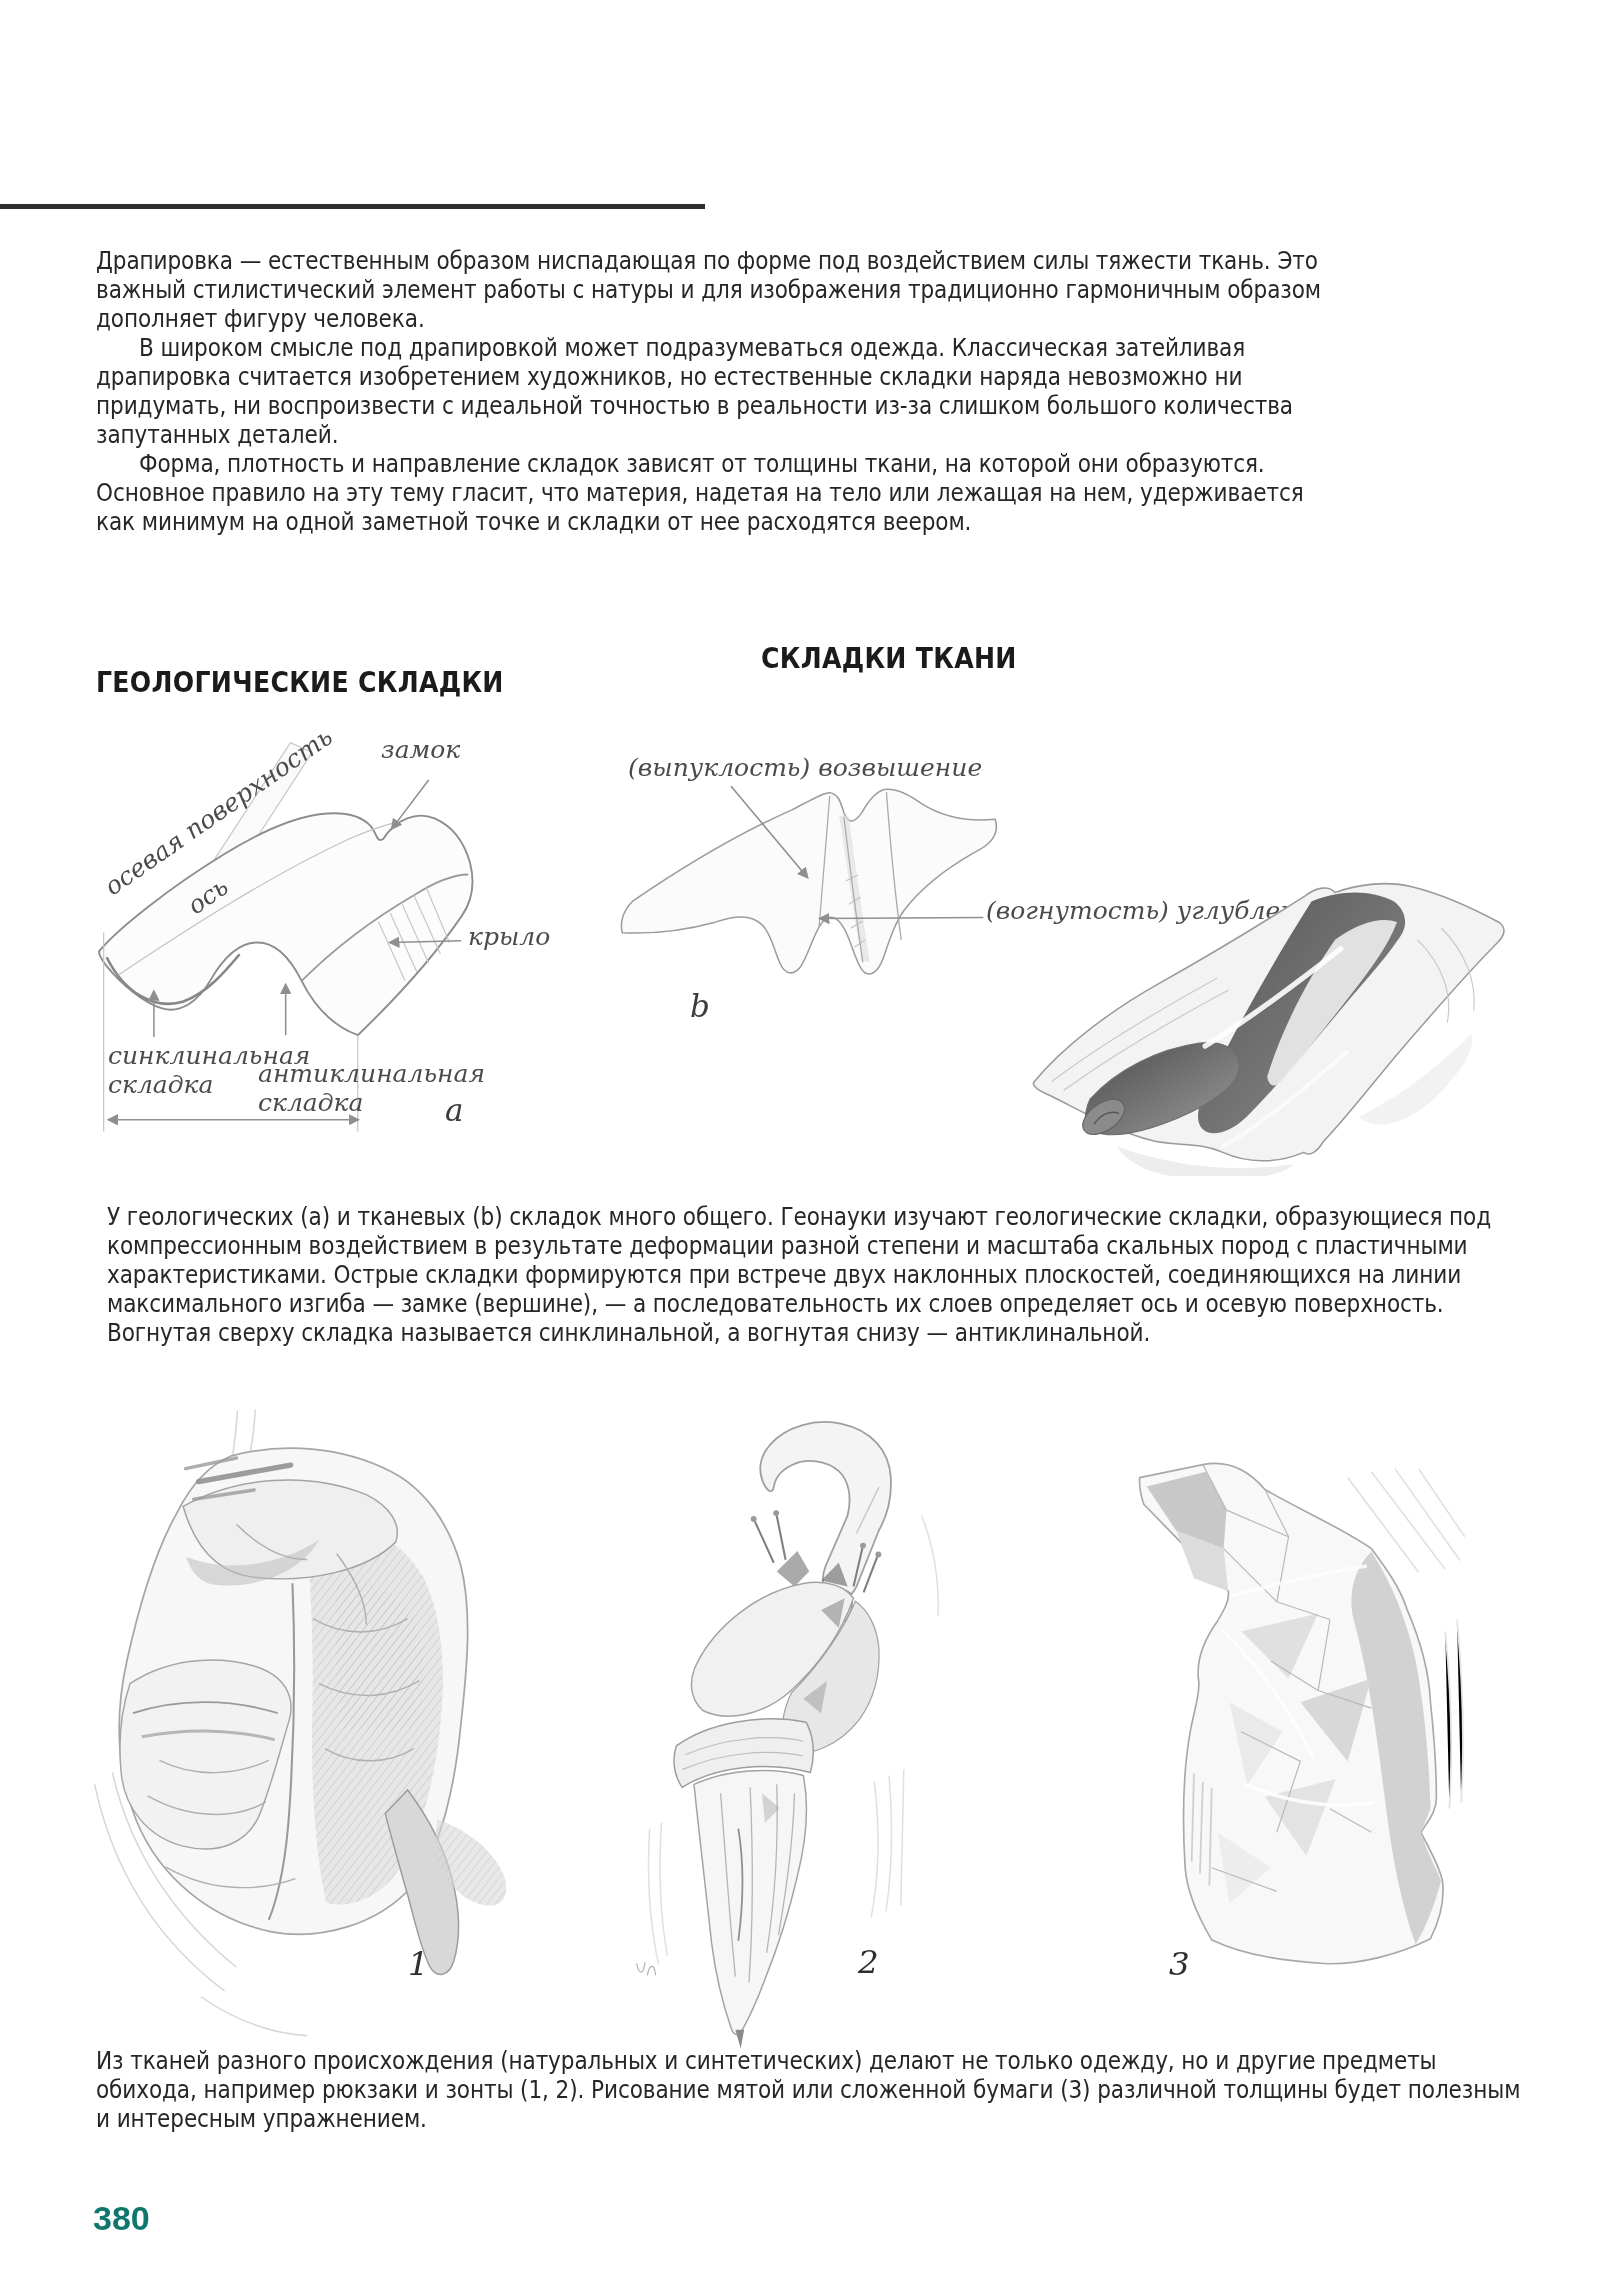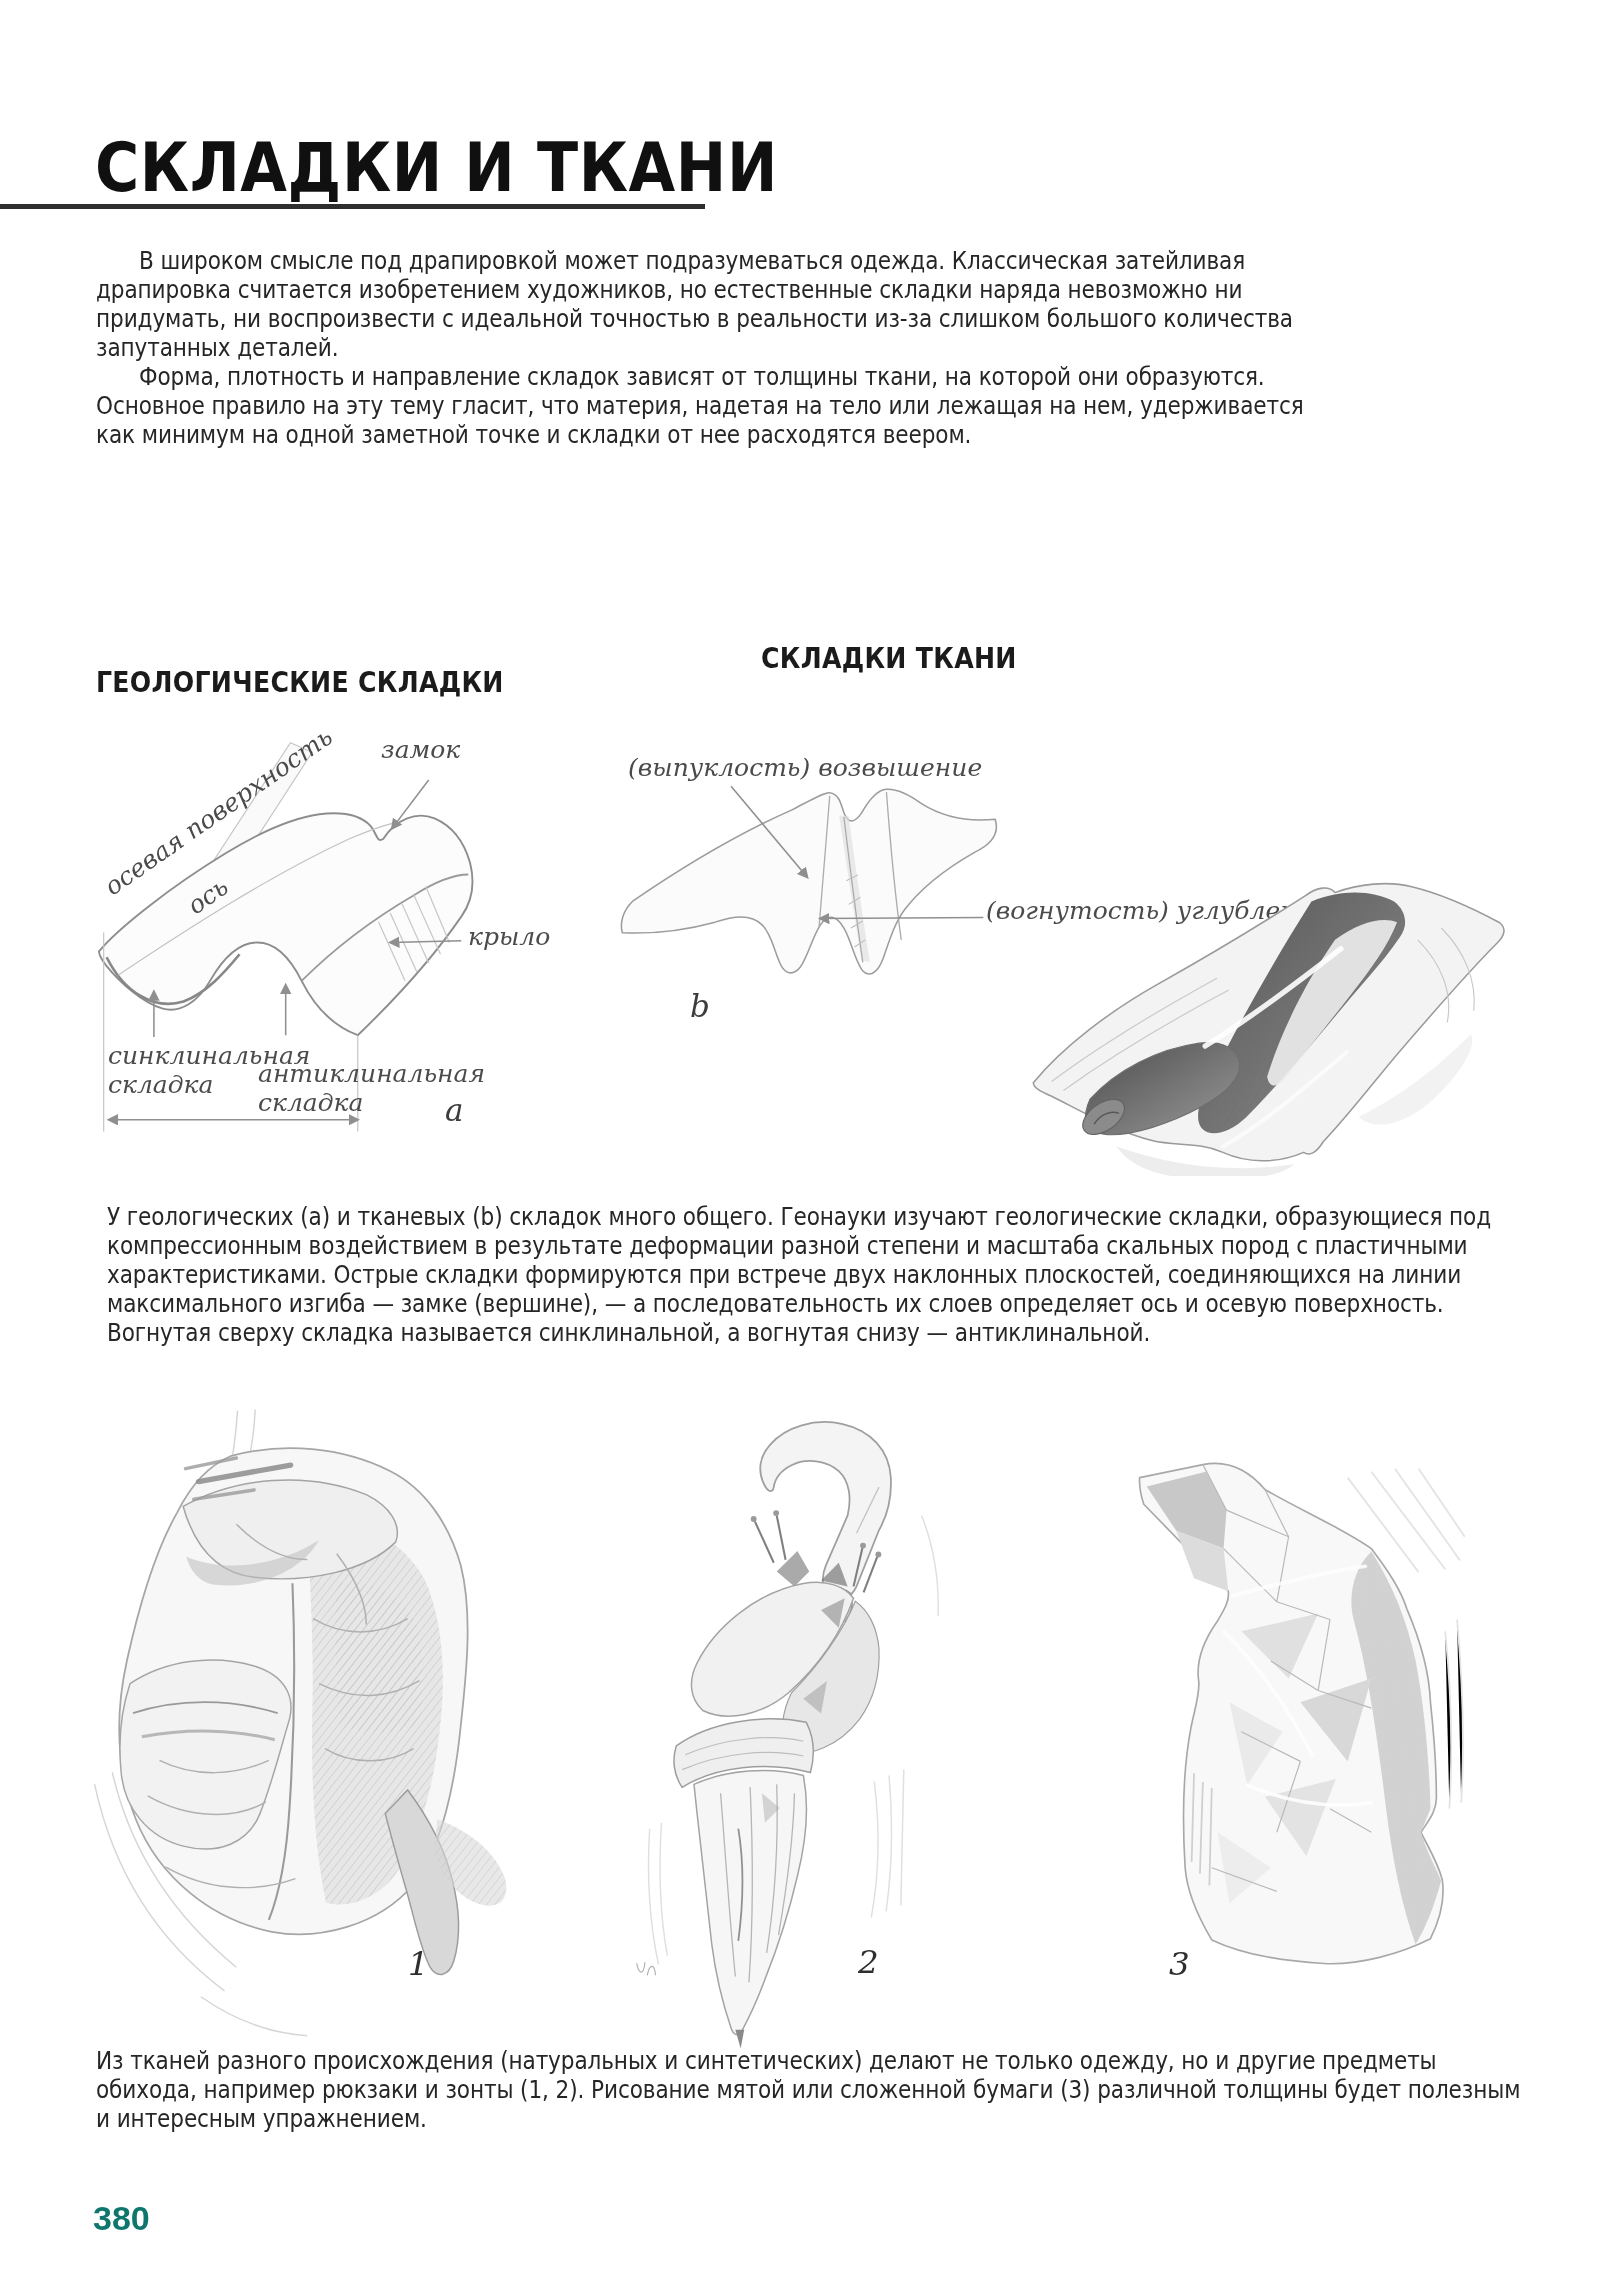--- a/index.html
+++ b/index.html
@@ -38,24 +38,24 @@
     font-family:Liberation Sans, sans-serif;font-stretch:condensed;
     font-weight:700;font-size:34px;color:#0f766e;
   }
   svg{display:block;}
 </style>
 </head>
 <body>
 
 <div class="page">
 
-  <div class="abs page-title" style="left:95px;top:129px;">СКЛАДКИ И ТКАНИ</div>
   <div class="abs title-rule" style="left:0;top:204px;width:705px;height:5.3px;"></div>
 
   <div class="abs body-text" style="left:96px;top:247px;width:1238px;">
+    <p>Драпировка — естественным образом ниспадающая по форме под воздействием силы тяжести ткань. Это важный стилистический элемент работы с натуры и для изображения традиционно гармоничным образом дополняет фигуру человека.</p>
     <p class="indent">В широком смысле под драпировкой может подразумеваться одежда. Классическая затейливая драпировка считается изобретением художников, но естественные складки наряда невозможно ни придумать, ни воспроизвести с идеальной точностью в реальности из-за слишком большого количества запутанных деталей.</p>
     <p class="indent">Форма, плотность и направление складок зависят от толщины ткани, на которой они образуются. Основное правило на эту тему гласит, что материя, надетая на тело или лежащая на нем, удерживается как минимум на одной заметной точке и складки от нее расходятся веером.</p>
   </div>
 
   <div class="abs sec-heading" style="left:96px;top:642px;margin-top:24px;">ГЕОЛОГИЧЕСКИЕ СКЛАДКИ</div>
   <div class="abs sec-heading" style="left:761px;top:642px;text-align:right;">СКЛАДКИ ТКАНИ</div>
 
   <div class="abs" style="left:83px;top:697px;width:520px;height:485px;">
     <svg width="520" height="485" viewBox="0 0 880 820">
       <defs>

